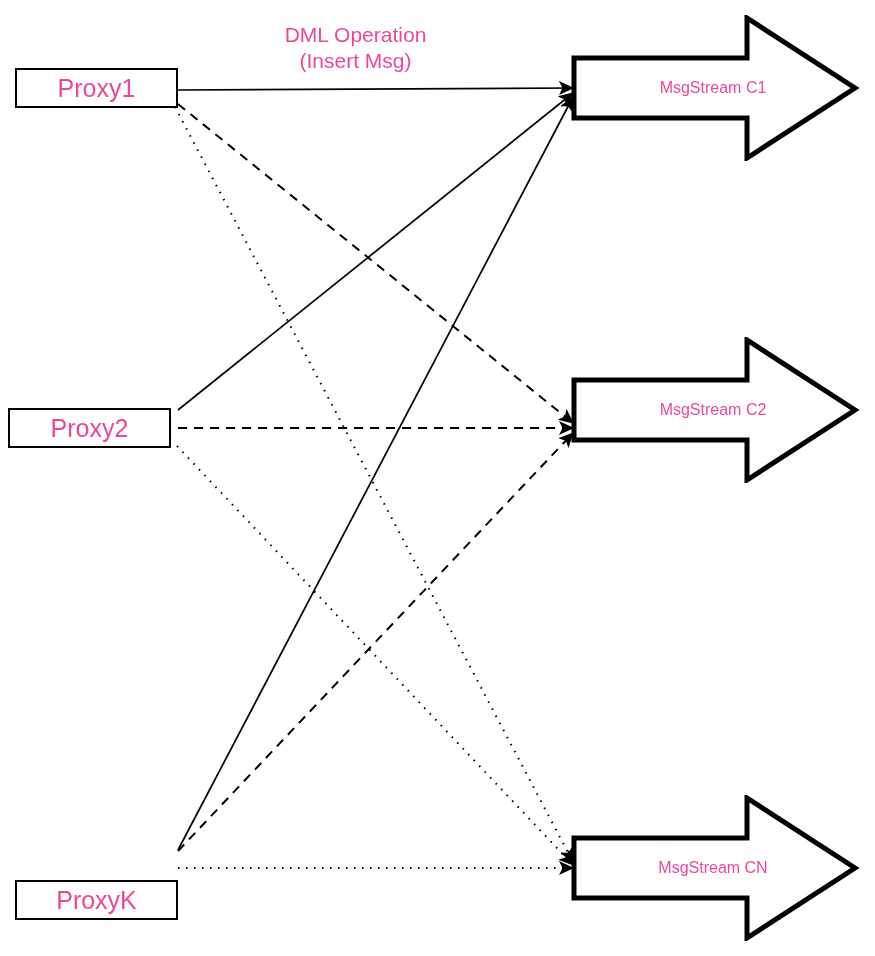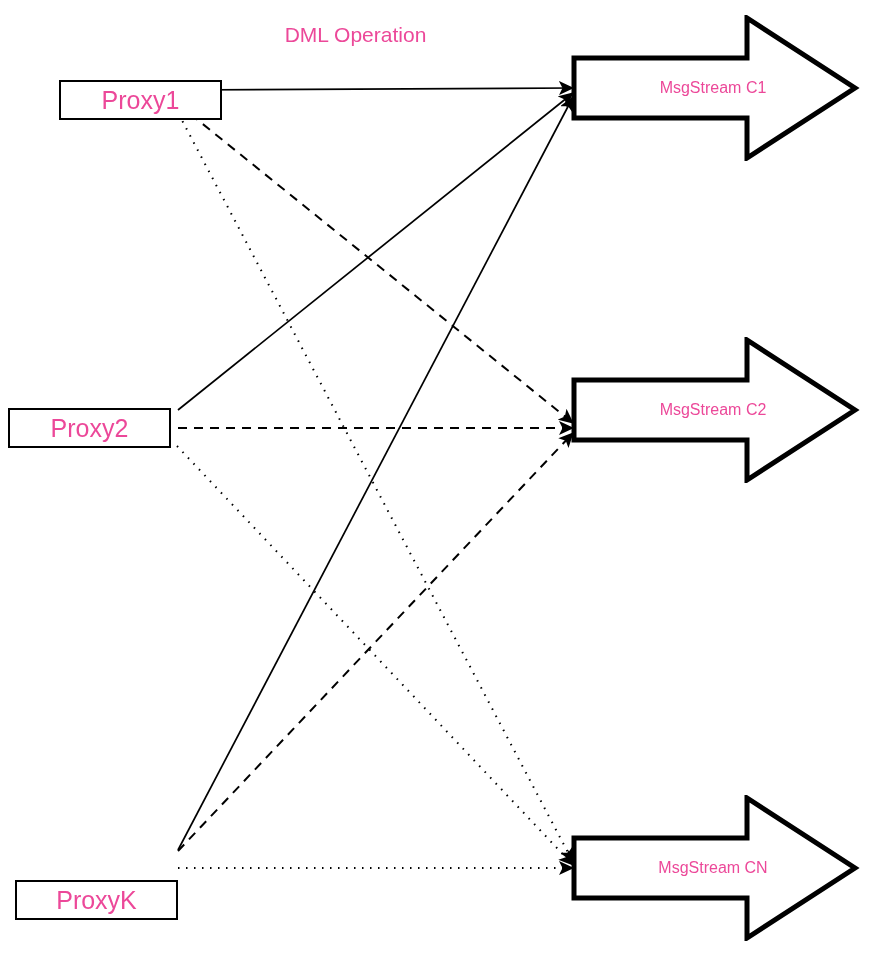--- a/index.html
+++ b/index.html
@@ -32,21 +32,21 @@
     width: 163px;
     height: 40px;
     border: 2px solid #000;
     background: #fff;
     display: flex;
     align-items: center;
     justify-content: center;
     font-size: 25px;
     line-height: 1;
   }
-  #proxy1 { left: 15px; top: 80px; margin-left: 44px;  }
+  #proxy1 { left: 15px; top: 68px;  }
   #proxy2 { left: 8px; top: 408px; }
   #proxyk { left: 15px; top: 880px; }
   .stream {
     position: absolute;
     width: 290px;
     height: 146px;
     left: 571px;
   }
   #stream-c1 { top: 15px;  }
   #stream-c2 { top: 337px; }
@@ -94,20 +94,21 @@
       <line x1="178" y1="104" x2="573" y2="423" class="dashed" marker-end="url(#arrowhead)"></line>
       <line x1="178" y1="428" x2="573" y2="428" class="dashed" marker-end="url(#arrowhead)"></line>
       <line x1="178" y1="851" x2="573" y2="433" class="dashed" marker-end="url(#arrowhead)"></line>
       <line x1="175" y1="107" x2="573" y2="862" class="dotted" marker-end="url(#arrowhead)"></line>
       <line x1="177" y1="446" x2="573" y2="865" class="dotted" marker-end="url(#arrowhead)"></line>
       <line x1="178" y1="868" x2="573" y2="868" class="dotted" marker-end="url(#arrowhead)"></line>
     </svg>
 
   <div class="annotation">
     <div>DML Operation</div>
+    <div>(Insert Msg)</div>
   </div>
 
   <div class="node" id="proxy1">
     <span>Proxy1</span>
   </div>
   <div class="node" id="proxy2">
     <span>Proxy2</span>
   </div>
   <div class="node" id="proxyk">
     <span>ProxyK</span>

